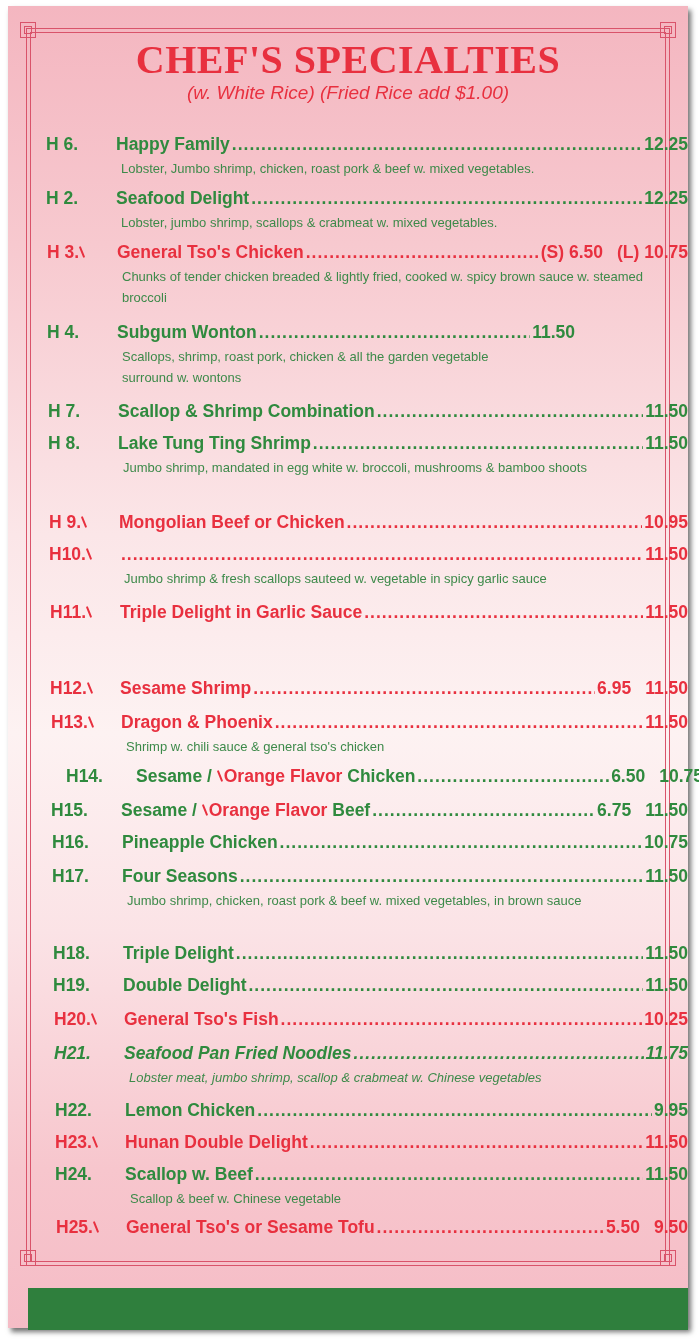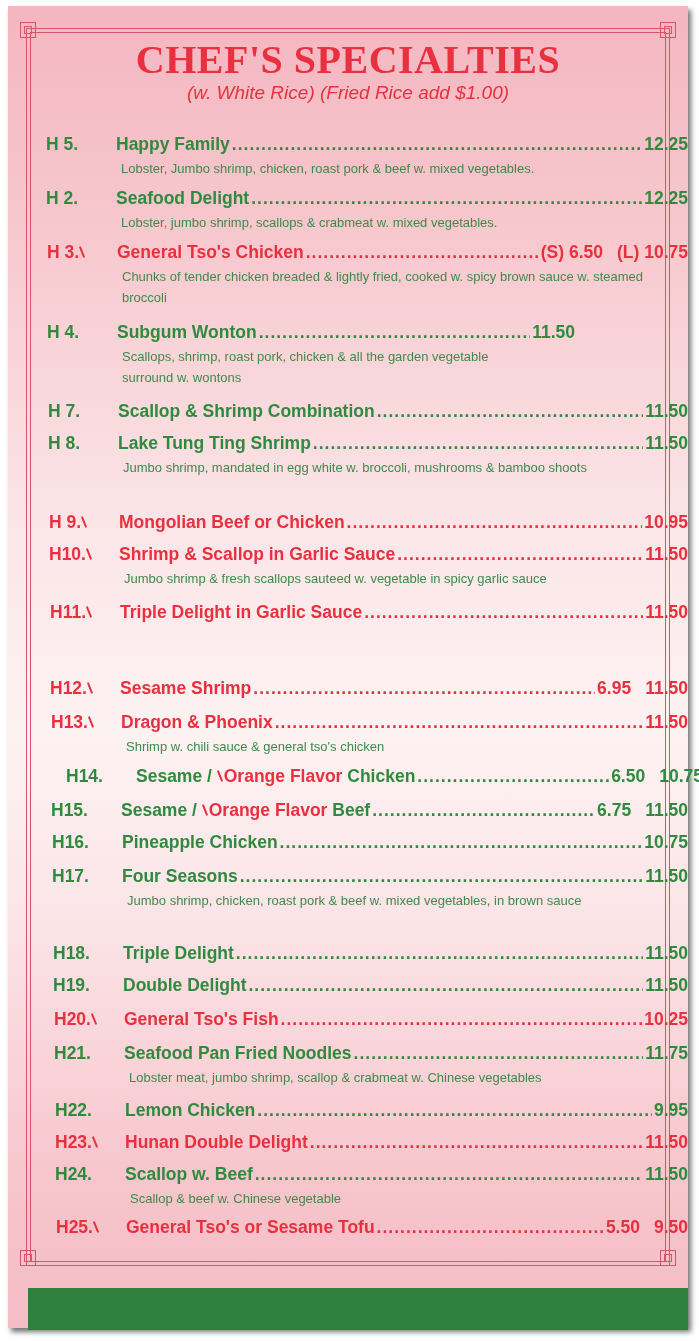--- a/index.html
+++ b/index.html
@@ -79,21 +79,21 @@
   <div class="corner tr"></div>
   <div class="corner bl"></div>
   <div class="corner br"></div>
 
   <div class="title">CHEF'S SPECIALTIES</div>
   <div class="subtitle">(w. White Rice)  (Fried Rice add $1.00)</div>
 
   <div class="menu" id="menu">
       <div class="item" style="top: 128px; left: 0px; width: 680px;">
         <div class="row green">
-          <span class="code">H 5.</span>
+          <span class="code">H 6.</span>
           <span class="name">Happy Family</span>
           <span class="dots"></span>
           <span class="price"><span class="p2">12.25</span></span>
         </div>
         <div class="desc">Lobster, Jumbo shrimp, chicken, roast pork &amp; beef w. mixed vegetables.</div>
       </div>
       <div class="item" style="top: 182px; left: 0px; width: 680px;">
         <div class="row green">
           <span class="code">H 2.</span>
           <span class="name">Seafood Delight</span>
@@ -141,21 +141,20 @@
         <div class="row red">
           <span class="code">H 9.<span class="hot"></span></span>
           <span class="name">Mongolian Beef or Chicken</span>
           <span class="dots"></span>
           <span class="price"><span class="p2">10.95</span></span>
         </div>
       </div>
       <div class="item" style="top: 538px; left: 3px; width: 677px;">
         <div class="row red">
           <span class="code">H10.<span class="hot"></span></span>
-          <span class="name">Shrimp &amp; Scallop in Garlic Sauce</span>
           <span class="dots"></span>
           <span class="price"><span class="p2">11.50</span></span>
         </div>
         <div class="desc">Jumbo shrimp &amp; fresh scallops sauteed w. vegetable in spicy garlic sauce</div>
       </div>
       <div class="item" style="top: 596px; left: 4px; width: 676px;">
         <div class="row red">
           <span class="code">H11.<span class="hot"></span></span>
           <span class="name">Triple Delight in Garlic Sauce</span>
           <span class="dots"></span>
@@ -229,21 +228,21 @@
         </div>
       </div>
       <div class="item" style="top: 1003px; left: 8px; width: 672px;">
         <div class="row red">
           <span class="code">H20.<span class="hot"></span></span>
           <span class="name">General Tso's Fish</span>
           <span class="dots"></span>
           <span class="price"><span class="p2">10.25</span></span>
         </div>
       </div>
-      <div class="item" style="top: 1037px; left: 8px; width: 672px;">
+      <div class="item" style="top: 1037px; left: 8px; width: 672px; font-style: italic;">
         <div class="row green">
           <span class="code">H21.</span>
           <span class="name">Seafood Pan Fried Noodles</span>
           <span class="dots"></span>
           <span class="price"><span class="p2">11.75</span></span>
         </div>
         <div class="desc">Lobster meat, jumbo shrimp, scallop &amp; crabmeat w. Chinese vegetables</div>
       </div>
       <div class="item" style="top: 1094px; left: 9px; width: 671px;">
         <div class="row green">

